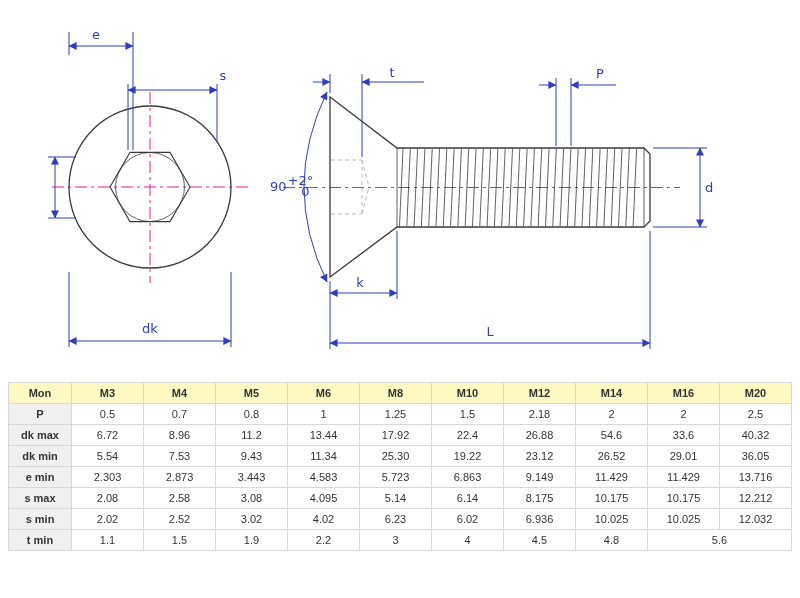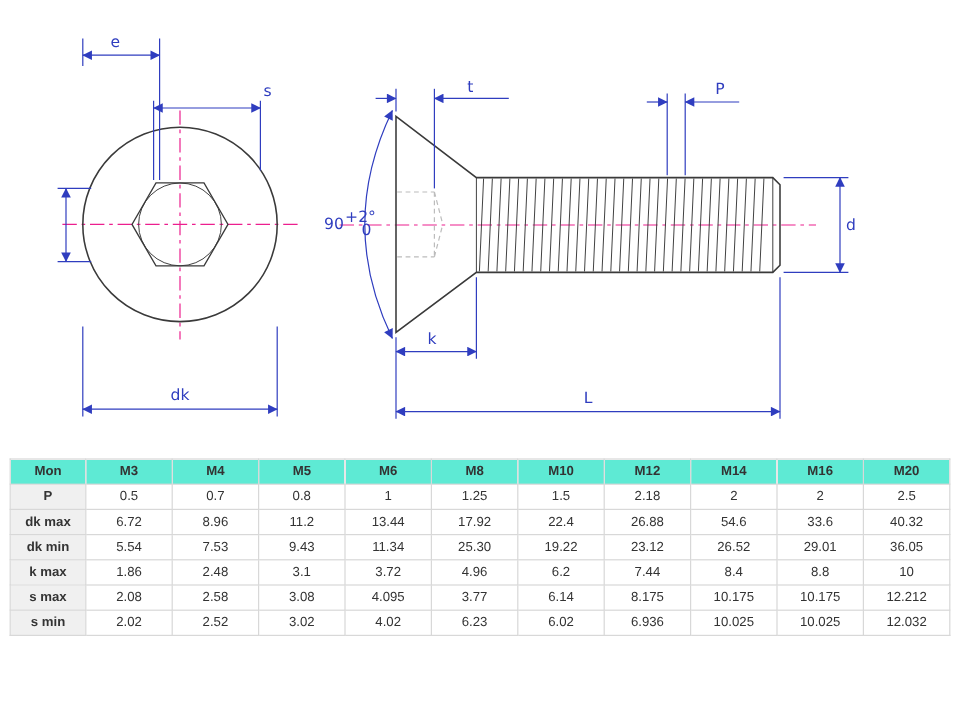--- a/index.html
+++ b/index.html
@@ -17,21 +17,21 @@
   .thin{stroke-width:0.8;}
   .center-line{stroke:var(--center);fill:none;stroke-width:1;stroke-dasharray:12 4 3 4;}
   .hidden-line{stroke:var(--hidden);fill:none;stroke-width:1;stroke-dasharray:4 3;}
   .dim{stroke:var(--dim);fill:none;stroke-width:1;}
   .dim-arrow{fill:var(--dim);}
   .dimtext{fill:var(--dim);font-family:"DejaVu Sans",sans-serif;font-size:13px;}
   .table-panel{padding:8px 8px 0 8px;}
   table{width:100%;border-collapse:collapse;table-layout:fixed;}
   th,td{border:1px solid #d8d8d8;padding:4px 2px;text-align:center;font-size:11px;color:#333;
         font-family:"Liberation Sans",sans-serif;overflow:hidden;white-space:nowrap;}
-  thead th{background:#5eead4;font-weight:bold;}
+  thead th{background:#fef9c3;font-weight:bold;}
   thead th:first-child{width:58px;}
   tbody th{background:#f0f0f0;font-weight:bold;}
   tbody td{background:#fff;}
 </style>
 </head>
 <body>
 
 <div class="page">
 
   <div class="drawing-panel">
@@ -228,55 +228,67 @@
             <td>9.43</td>
             <td>11.34</td>
             <td>25.30</td>
             <td>19.22</td>
             <td>23.12</td>
             <td>26.52</td>
             <td>29.01</td>
             <td>36.05</td>
           </tr>
           <tr>
-            <th>k max</th>
-            <td>1.86</td>
-            <td>2.48</td>
-            <td>3.1</td>
-            <td>3.72</td>
-            <td>4.96</td>
-            <td>6.2</td>
-            <td>7.44</td>
-            <td>8.4</td>
-            <td>8.8</td>
-            <td>10</td>
+            <th>e min</th>
+            <td>2.303</td>
+            <td>2.873</td>
+            <td>3.443</td>
+            <td>4.583</td>
+            <td>5.723</td>
+            <td>6.863</td>
+            <td>9.149</td>
+            <td>11.429</td>
+            <td>11.429</td>
+            <td>13.716</td>
           </tr>
           <tr>
             <th>s max</th>
             <td>2.08</td>
             <td>2.58</td>
             <td>3.08</td>
             <td>4.095</td>
-            <td>3.77</td>
+            <td>5.14</td>
             <td>6.14</td>
             <td>8.175</td>
             <td>10.175</td>
             <td>10.175</td>
             <td>12.212</td>
           </tr>
           <tr>
             <th>s min</th>
             <td>2.02</td>
             <td>2.52</td>
             <td>3.02</td>
             <td>4.02</td>
             <td>6.23</td>
             <td>6.02</td>
             <td>6.936</td>
             <td>10.025</td>
             <td>10.025</td>
             <td>12.032</td>
           </tr>
+          <tr>
+            <th>t min</th>
+            <td>1.1</td>
+            <td>1.5</td>
+            <td>1.9</td>
+            <td>2.2</td>
+            <td>3</td>
+            <td>4</td>
+            <td>4.5</td>
+            <td>4.8</td>
+            <td colspan="2">5.6</td>
+          </tr>
         </tbody>
     </table>
   </div>
 
 </div>
 
 </body></html>

